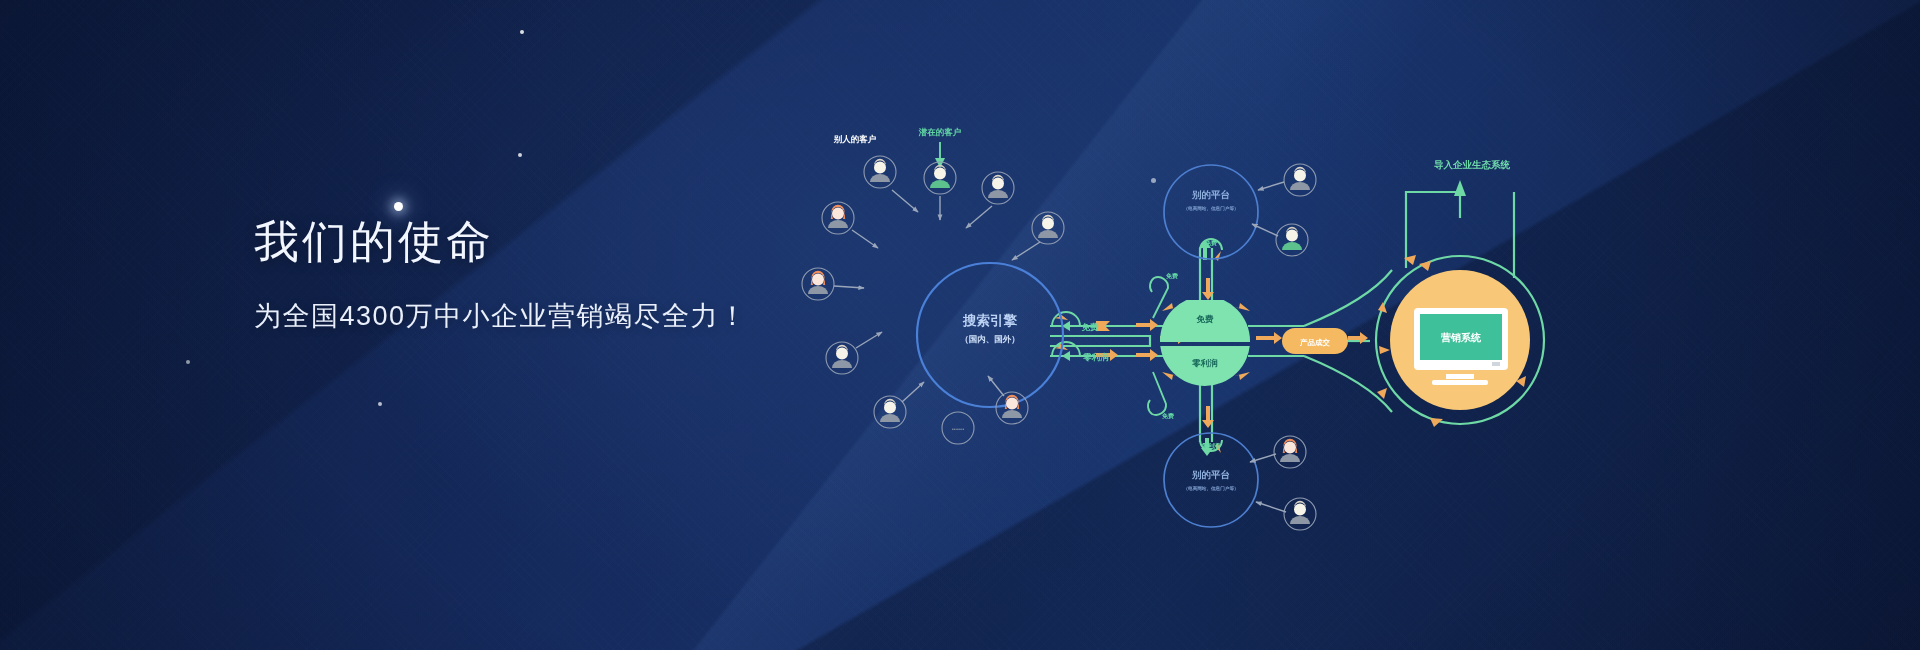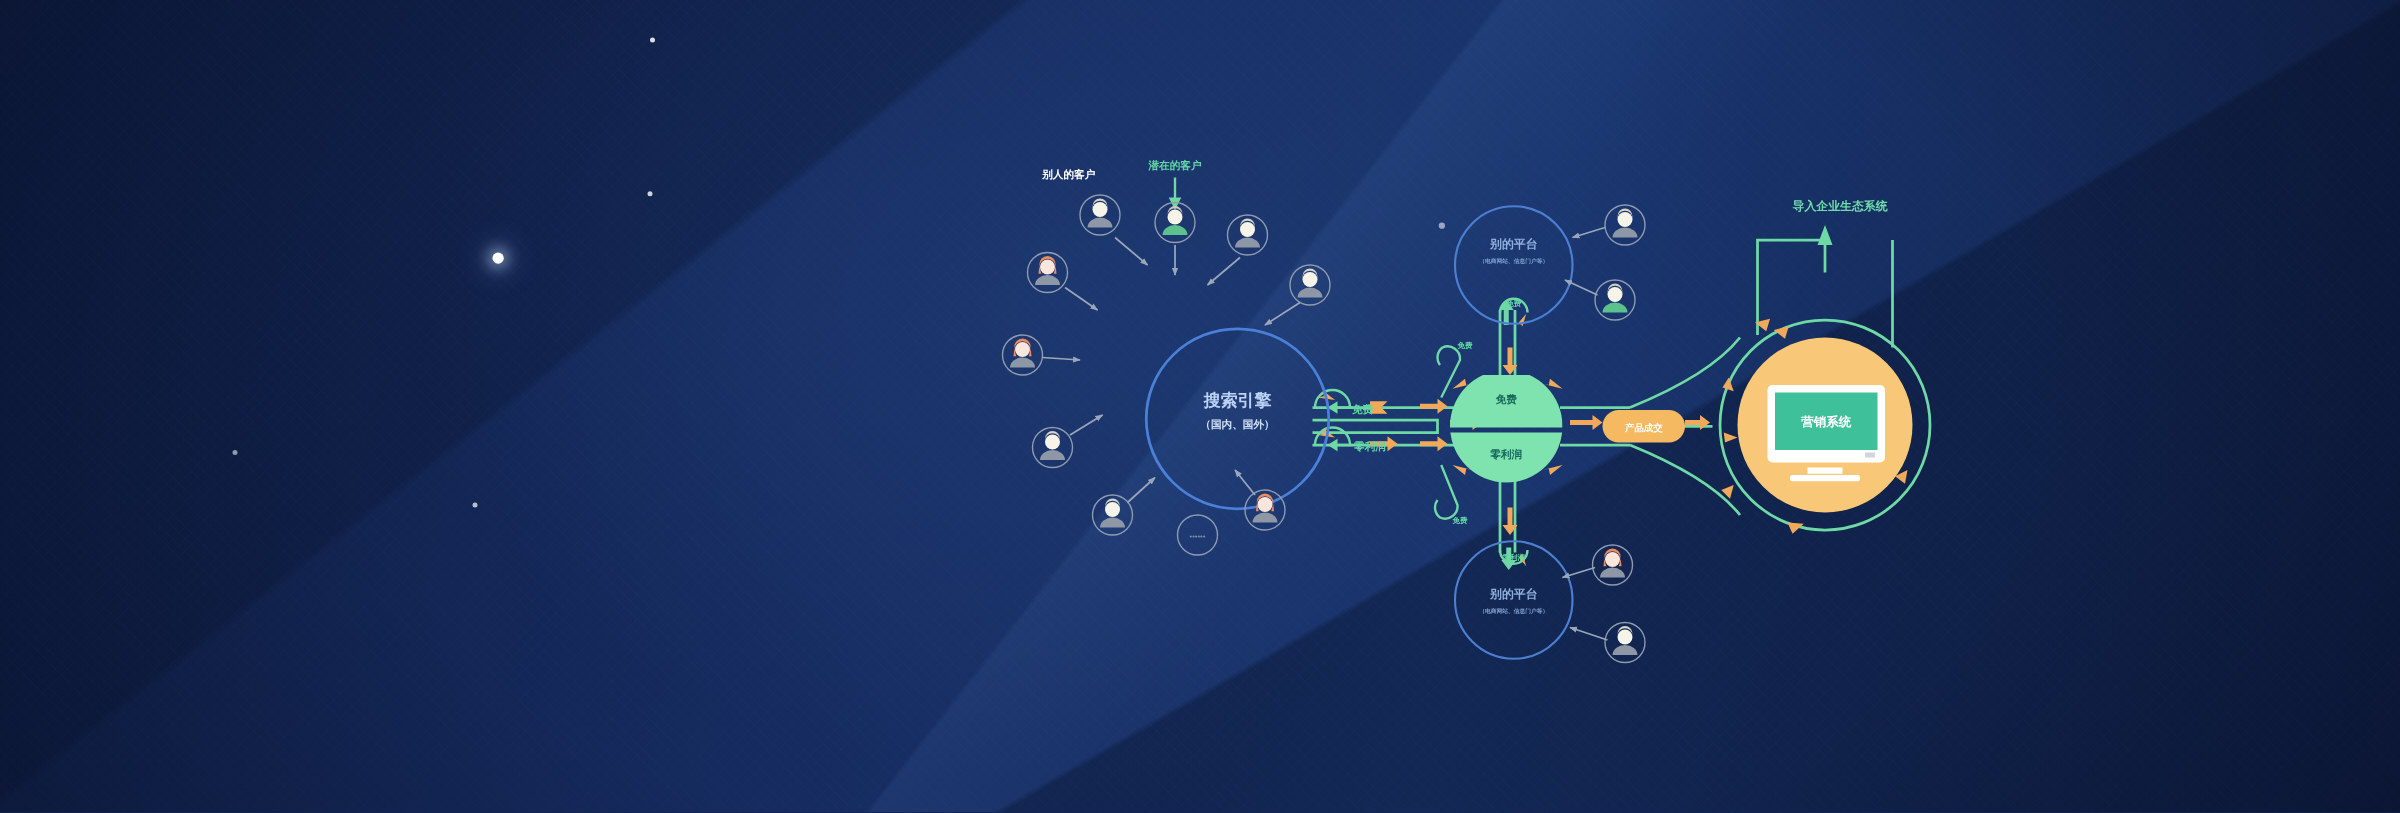--- a/index.html
+++ b/index.html
@@ -83,20 +83,24 @@
   <div class="bg-tex"></div>
   <div class="bg-vig"></div>
 
   <div class="dot" style="left:520px;top:30px;width:4px;height:4px;opacity:.85;"></div>
   <div class="dot" style="left:518px;top:153px;width:4px;height:4px;opacity:.8;"></div>
   <div class="dot glow" style="left:394px;top:202px;width:9px;height:9px;"></div>
   <div class="dot" style="left:186px;top:360px;width:4px;height:4px;opacity:.55;"></div>
   <div class="dot" style="left:378px;top:402px;width:4px;height:4px;opacity:.7;"></div>
   <div class="dot" style="left:1151px;top:178px;width:5px;height:5px;opacity:.55;"></div>
 
+  <div class="copy">
+    <div class="t">我们的使命</div>
+    <div class="s">为全国4300万中小企业营销竭尽全力！</div>
+  </div>
 
   <div id="diagram">
   <svg viewBox="0 0 640 360">
     <defs>
       <marker id="mo" viewBox="0 0 10 10" refX="7" refY="5" markerWidth="5.5" markerHeight="5.5" orient="auto">
         <path d="M0,1 L9,5 L0,9 z" class="arr-or"></path>
       </marker>
       <marker id="mg" viewBox="0 0 10 10" refX="7" refY="5" markerWidth="5.5" markerHeight="5.5" orient="auto">
         <path d="M0,1 L9,5 L0,9 z" class="arr-gr"></path>
       </marker>

